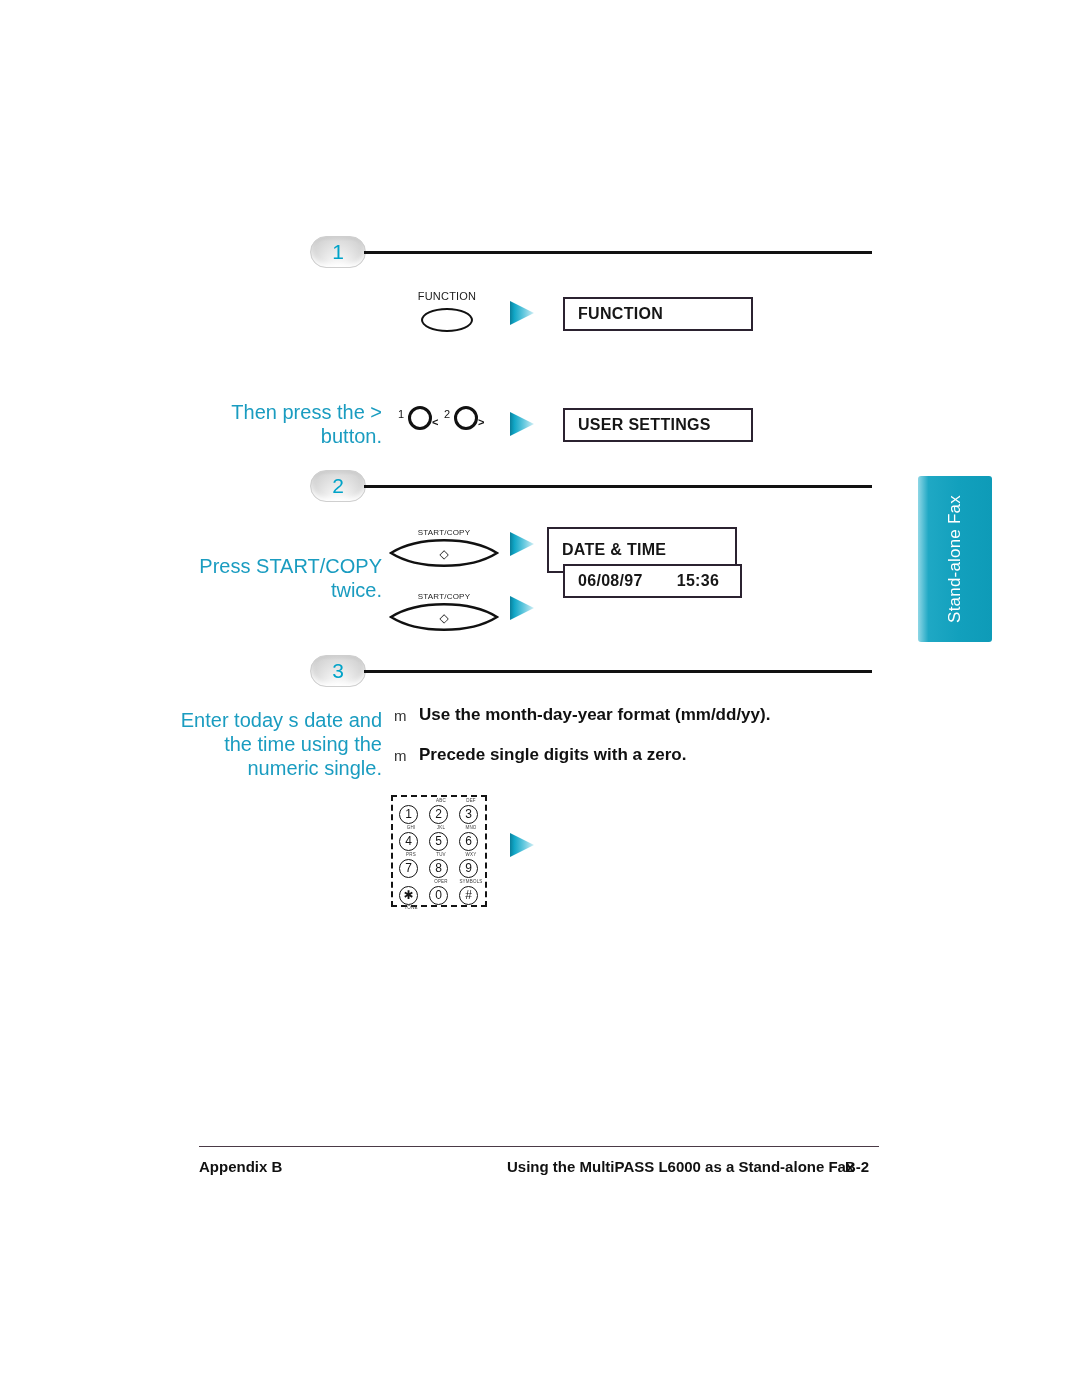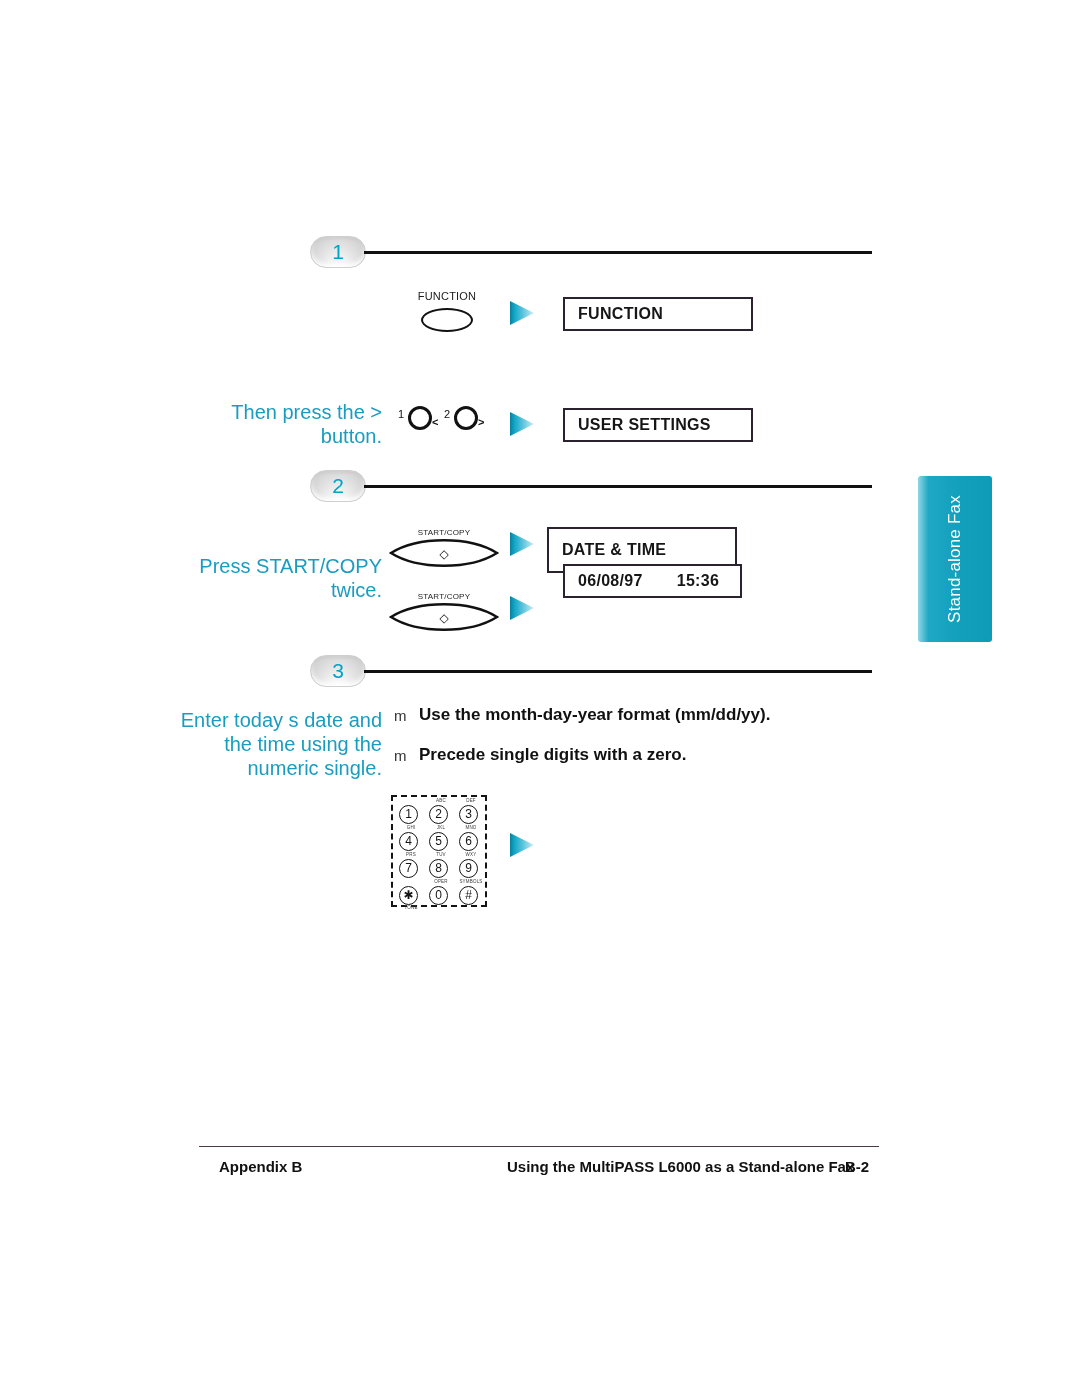--- a/index.html
+++ b/index.html
@@ -249,21 +249,20 @@
     background: #4a3a46;
   }
   .footer-left {
     position: absolute;
     left: 199px;
     top: 1158px;
     color: #111111;
     font-size: 15px;
     font-weight: bold;
     font-family: "Liberation Sans", sans-serif;
-    margin-left: 20px;
   }
   .footer-center {
     position: absolute;
     left: 507px;
     top: 1158px;
     color: #111111;
     font-size: 15px;
     font-weight: bold;
     white-space: nowrap;
     font-family: "Liberation Sans", sans-serif;

